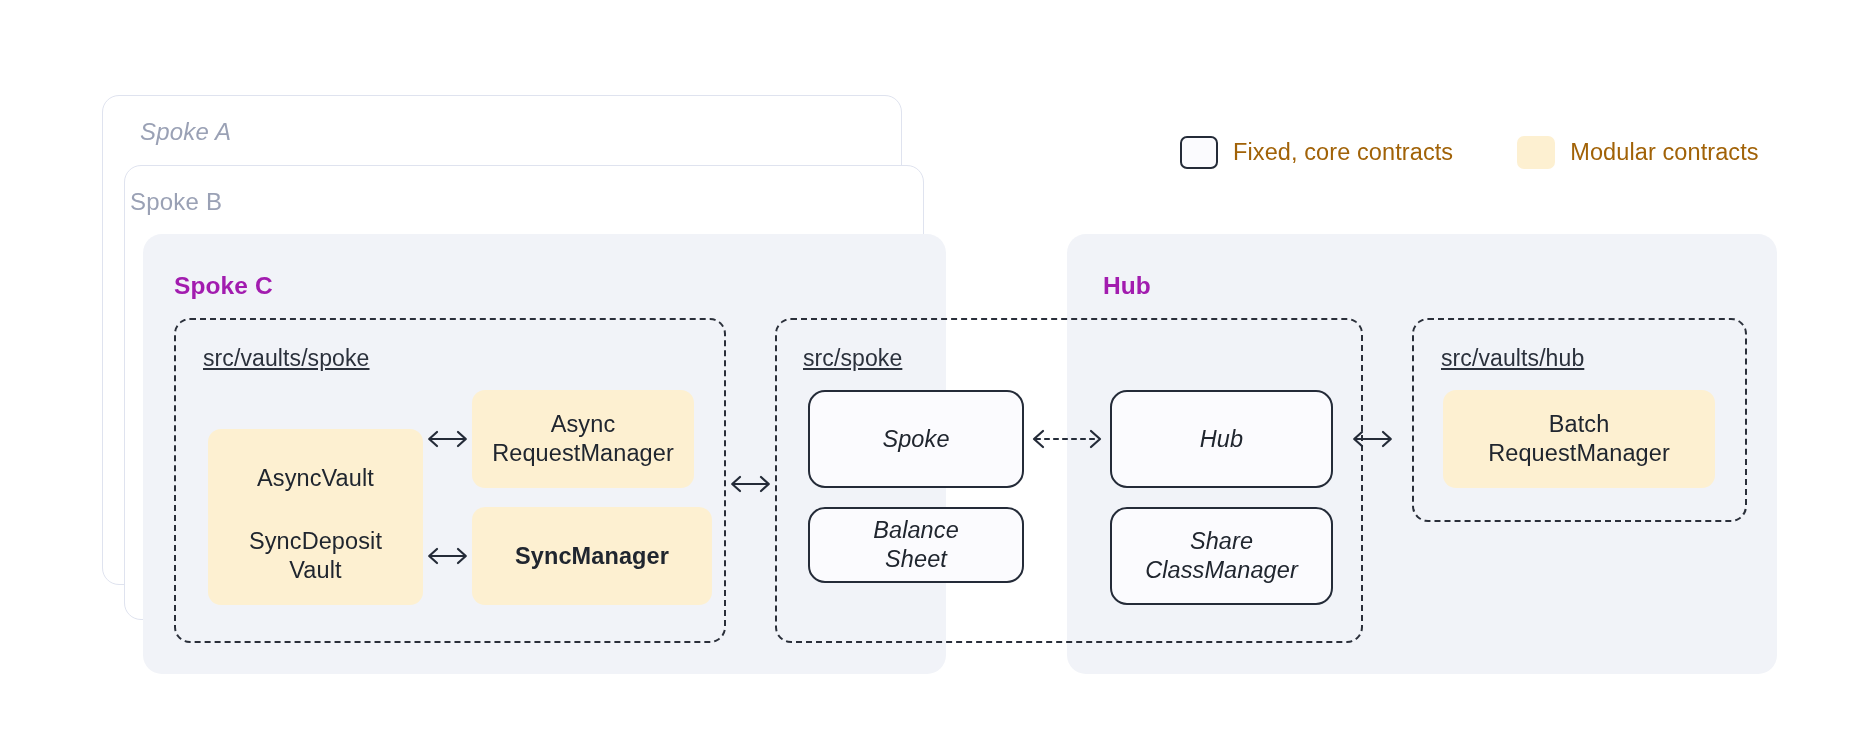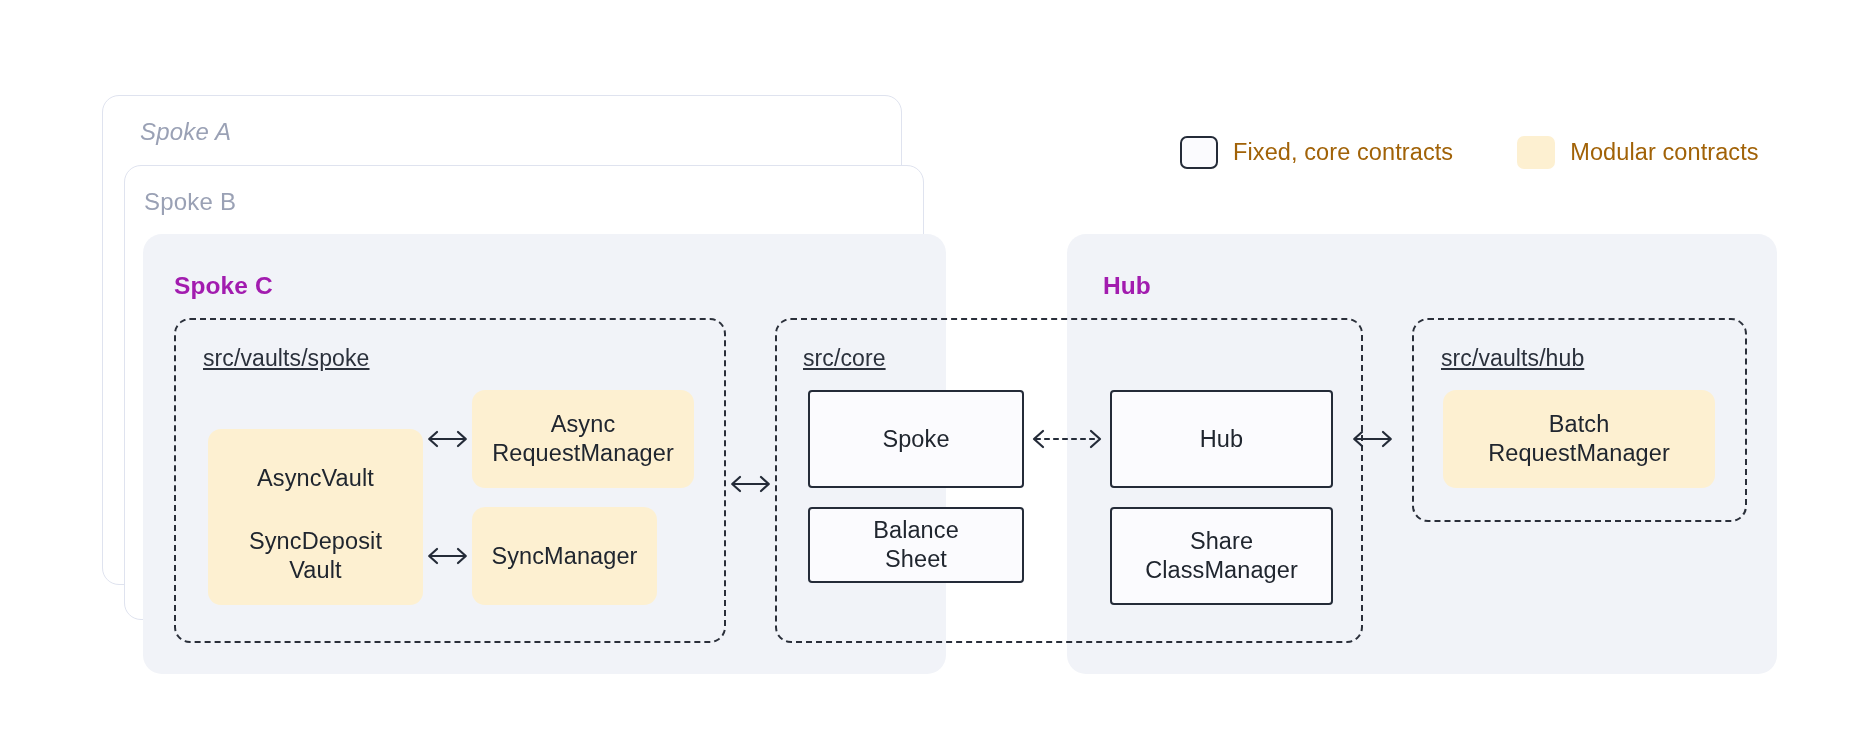--- a/index.html
+++ b/index.html
@@ -18,21 +18,21 @@
   .legend-label{font-size:23.5px;color:#a16207;letter-spacing:.1px;white-space:nowrap;}
 
   
   .shell{position:absolute;box-sizing:border-box;border:1.6px solid #dfe3ef;
          border-radius:17px;background:#ffffff;}
   .shell-title{position:absolute;font-size:24px;color:#9aa1b5;letter-spacing:.2px;}
 
   #shell-a{left:102px;top:95px;width:800px;height:490px;}
   #title-a{left:140px;top:118px;font-style:italic;}
   #shell-b{left:124px;top:165px;width:800px;height:455px;}
-  #title-b{left:144px;top:188px;text-align:center;}
+  #title-b{left:130px;top:188px;text-align:center;}
 
   
   .panel{position:absolute;box-sizing:border-box;border-radius:19px;background:#f1f3f8;}
   #panel-spokec{left:143px;top:234px;width:803px;height:440px;}
   #panel-hub{left:1067px;top:234px;width:710px;height:440px;}
   .panel-title{position:absolute;font-size:24.5px;color:#a21caf;font-weight:bold;
                letter-spacing:.1px;}
   #title-spokec{left:174px;top:272px;}
   #title-hub{left:1103px;top:272px;}
 
@@ -49,26 +49,26 @@
 
   
   .corridor{position:absolute;background:#ffffff;}
   #corridor{left:946px;top:234px;width:121px;height:440px;}
 
   
   .node{position:absolute;box-sizing:border-box;display:flex;align-items:center;
         justify-content:center;text-align:center;border-radius:12px;
         font-size:23.5px;line-height:1.22;letter-spacing:.1px;color:#20262f;}
   .node.mod{background:#fdf0d1;border:none;border-radius:13px;}
-  .node.core{background:#fbfbfe;border:2.4px solid #242b38;border-radius:4px;}
+  .node.core{background:#fbfbfe;border:2.4px solid #242b38;border-radius:17px;font-style:italic;}
 
   #n-asyncvault   {left:208px;top:390px;width:215px;height:98px;margin-top:39px;}
   #n-asyncreqmgr  {left:472px;top:390px;width:222px;height:98px;}
   #n-syncdepvault {left:208px;top:507px;width:215px;height:98px;justify-content:center;}
-  #n-syncmgr      {left:472px;top:507px;width:185px;height:98px;}
+  #n-syncmgr      {left:472px;top:507px;width:240px;height:98px;font-weight:bold;}
 
   #n-spoke        {left:808px;top:390px;width:216px;height:98px;}
   #n-balancesheet {left:808px;top:507px;width:216px;height:76px;}
   #n-hub          {left:1110px;top:390px;width:223px;height:98px;}
   #n-shareclass   {left:1110px;top:507px;width:223px;height:98px;}
 
   #n-batchreqmgr  {left:1443px;top:390px;width:272px;height:98px;}
 
   
   .arrow{position:absolute;display:flex;align-items:center;justify-content:center;
@@ -97,21 +97,21 @@
 
   <div class="corridor" id="corridor"></div>
 
   <div class="panel-title" id="title-spokec">Spoke C</div>
   <div class="panel-title" id="title-hub">Hub</div>
 
   <div class="dgroup" id="g-vspoke"></div>
   <div class="dgroup-title" id="t-vspoke">src/vaults/spoke</div>
 
   <div class="dgroup" id="g-core"></div>
-  <div class="dgroup-title" id="t-core">src/core</div>
+  <div class="dgroup-title" id="t-core">src/spoke</div>
 
   <div class="dgroup" id="g-vhub"></div>
   <div class="dgroup-title" id="t-vhub">src/vaults/hub</div>
 
   <div class="node mod" id="n-asyncvault">
     <span>AsyncVault</span>
   </div>
 
   <div class="node mod" id="n-asyncreqmgr">
     <span>

